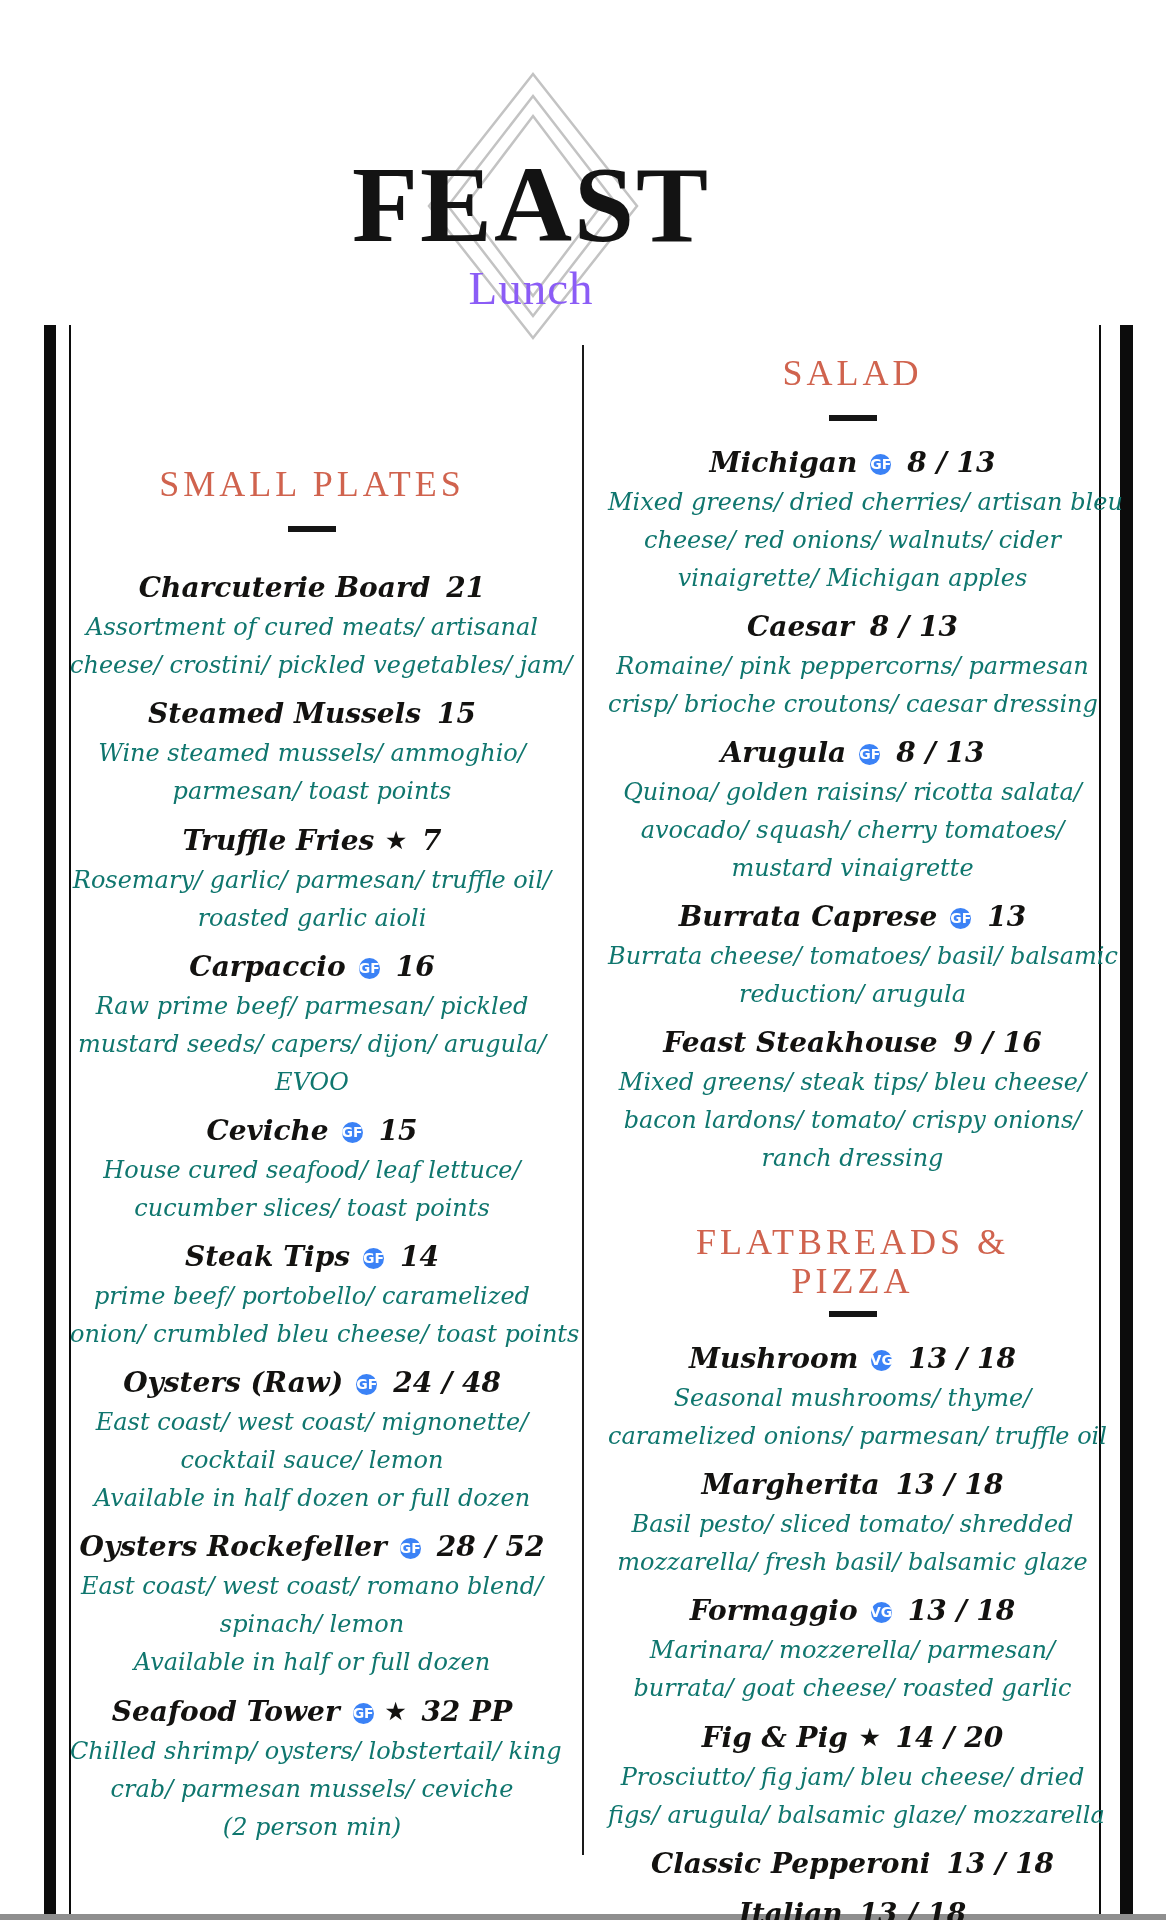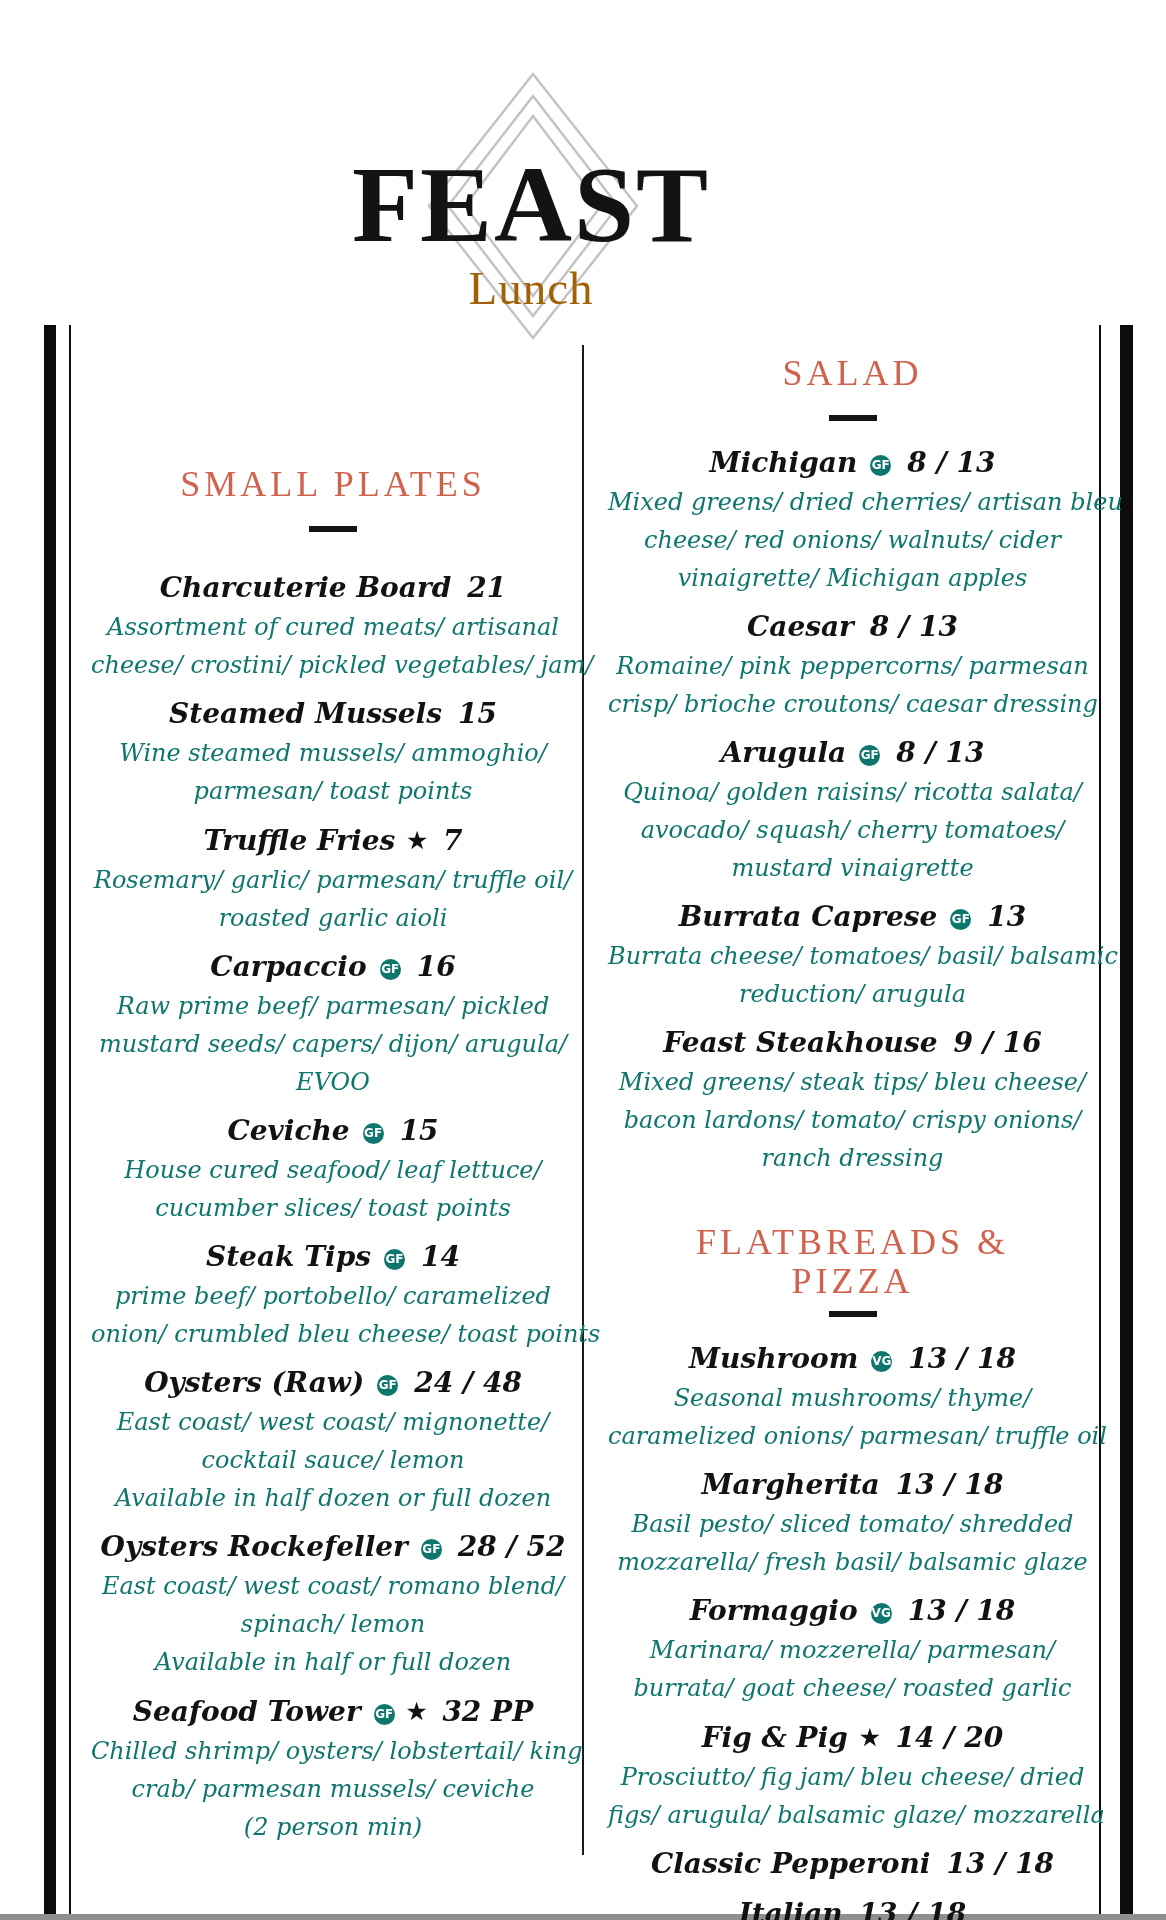--- a/index.html
+++ b/index.html
@@ -25,26 +25,26 @@
   .logo-block{position:absolute;left:281px;top:12px;width:500px;text-align:center;}
   .logo-diamonds{position:absolute;left:144px;top:58px;width:216px;height:272px;}
   .logo-title{
     position:relative;margin:0;padding-top:138px;
     font-family:"Liberation Serif", serif;font-weight:bold;
     font-size:108px;line-height:110px;letter-spacing:2px;color:#131313;
   }
   .logo-subtitle{
     position:relative;margin:0;
     font-family:"Liberation Serif", serif;
-    font-size:47px;line-height:56px;letter-spacing:1px;color:#a16207;
+    font-size:47px;line-height:56px;letter-spacing:1px;color:#8b5cf6;
   }
 
   
   .col{position:absolute;text-align:center;}
-  .col-left{left:83px;top:465px;width:500px;}
+  .col-left{left:62px;top:465px;width:500px;}
   .col-right{left:600px;top:354px;width:505px;}
 
   .sec-title{
     margin:0;
     font-family:"Liberation Serif", serif;font-weight:400;
     font-size:36px;line-height:39px;letter-spacing:4px;
     color:#d0634e;
   }
   .sec-rule{width:48px;height:6px;background:#151515;margin:22px auto 0;}
   .items{margin-top:26px;}
@@ -59,23 +59,23 @@
     white-space:nowrap;
   }
   .desc{
     margin:8px;font-size:24px;line-height:30px;
     font-style:italic;color:#0f766e;white-space:nowrap;
   }
   .price{margin-left:16px;}
   .badge{
     display:inline-flex;align-items:center;justify-content:center;
     width:21px;height:21px;border-radius:50%;
-    background:#0f766e;color:#ffffff;
+    background:#3b82f6;color:#ffffff;
     font-family:"DejaVu Sans", sans-serif;font-style:normal;font-weight:bold;
-    font-size:12px;letter-spacing:0;
+    font-size:14px;letter-spacing:0;
     vertical-align:3px;margin-left:13px;
   }
   .star{font-style:normal;font-size:22px;vertical-align:2px;margin-left:12px;}
 </style>
 </head>
 <body>
 
 <div class="page">
 
   <div class="logo-block">

